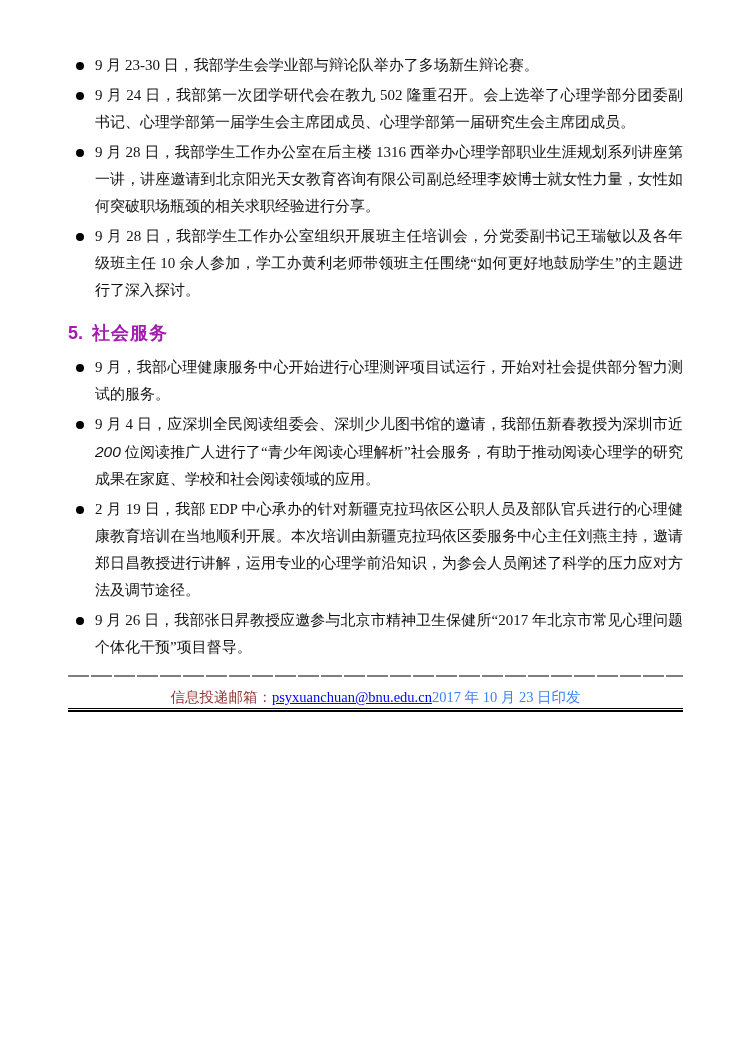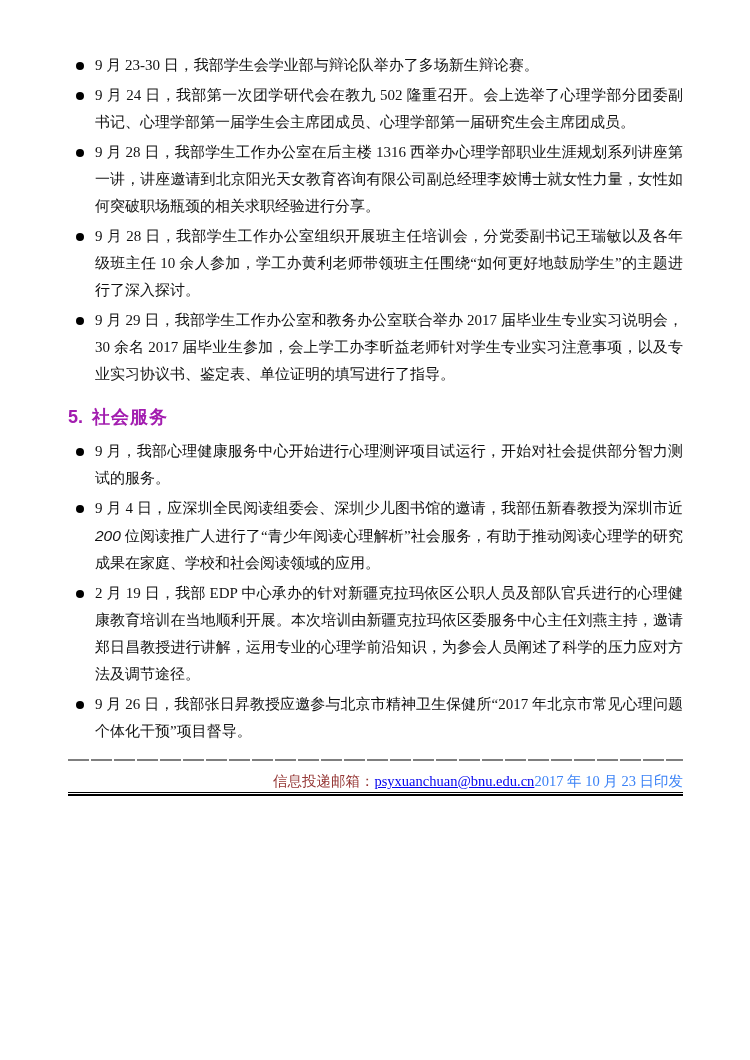--- a/index.html
+++ b/index.html
@@ -51,21 +51,21 @@
   }
   h2.section-heading .sec-num { margin-right: 9px; letter-spacing: 0; }
   .footer-area { margin-top: 14px; }
   .rule-dashed {
     height: 2px;
     background: repeating-linear-gradient(to right, #7f7f7f 0px, #7f7f7f 21px, transparent 21px, transparent 23px);
     margin-bottom: 9px;
   }
   .footer-row {
     display: flex;
-    justify-content: flex-end;
+    justify-content: center;
     align-items: baseline;
     line-height: 22px;
     font-size: 14.5px;
   }
   .footer-left { white-space: nowrap; }
   .footer-label { color: #953735; }
   a.footer-email {
     color: #0000EE;
     text-decoration: underline;
     font-family: "Liberation Serif", "DejaVu Serif", serif;
@@ -80,21 +80,20 @@
 </head>
 <body>
 
 <div class="page">
 
   <ul class="event-list">
       <li class="event-item"><span class="dot"></span><span><span>9 月 23-30 日，我部学生会学业部与辩论队举办了多场新生辩论赛。</span></span></li>
       <li class="event-item"><span class="dot"></span><span><span>9 月 24 日，我部第一次团学研代会在教九 502 隆重召开。会上选举了心理学部分团委副书记、心理学部第一届学生会主席团成员、心理学部第一届研究生会主席团成员。</span></span></li>
       <li class="event-item"><span class="dot"></span><span><span>9 月 28 日，我部学生工作办公室在后主楼 1316 西举办心理学部职业生涯规划系列讲座第一讲，讲座邀请到北京阳光天女教育咨询有限公司副总经理李姣博士就女性力量，女性如何突破职场瓶颈的相关求职经验进行分享。</span></span></li>
       <li class="event-item"><span class="dot"></span><span><span>9 月 28 日，我部学生工作办公室组织开展班主任培训会，分党委副书记王瑞敏以及各年级班主任 10 余人参加，学工办黄利老师带领班主任围绕“如何更好地鼓励学生”的主题进行了深入探讨。</span></span></li>
-      <li class="event-item"><span class="dot"></span><span><span>9 月 29 日，我部学生工作办公室和教务办公室联合举办 2017 届毕业生专业实习说明会，30 余名 2017 届毕业生参加，会上学工办李昕益老师针对学生专业实习注意事项，以及专业实习协议书、鉴定表、单位证明的填写进行了指导。</span></span></li>
     </ul>
 
   <h2 class="section-heading" style="color: #a21caf;">
     <span class="sec-num">5.</span><span>社会服务</span>
   </h2>
 
   <ul class="event-list">
       <li class="event-item"><span class="dot"></span><span><span>9 月，我部心理健康服务中心开始进行心理测评项目试运行，开始对社会提供部分智力测试的服务。</span></span></li>
       <li class="event-item"><span class="dot"></span><span><span>9 月 4 日，应深圳全民阅读组委会、深圳少儿图书馆的邀请，我部伍新春教授为深圳市近 </span><span class="sans-num">200</span><span> 位阅读推广人进行了“青少年阅读心理解析”社会服务，有助于推动阅读心理学的研究成果在家庭、学校和社会阅读领域的应用。</span></span></li>
       <li class="event-item"><span class="dot"></span><span><span>2 月 19 日，我部 EDP 中心承办的针对新疆克拉玛依区公职人员及部队官兵进行的心理健康教育培训在当地顺利开展。本次培训由新疆克拉玛依区委服务中心主任刘燕主持，邀请郑日昌教授进行讲解，运用专业的心理学前沿知识，为参会人员阐述了科学的压力应对方法及调节途径。</span></span></li>

